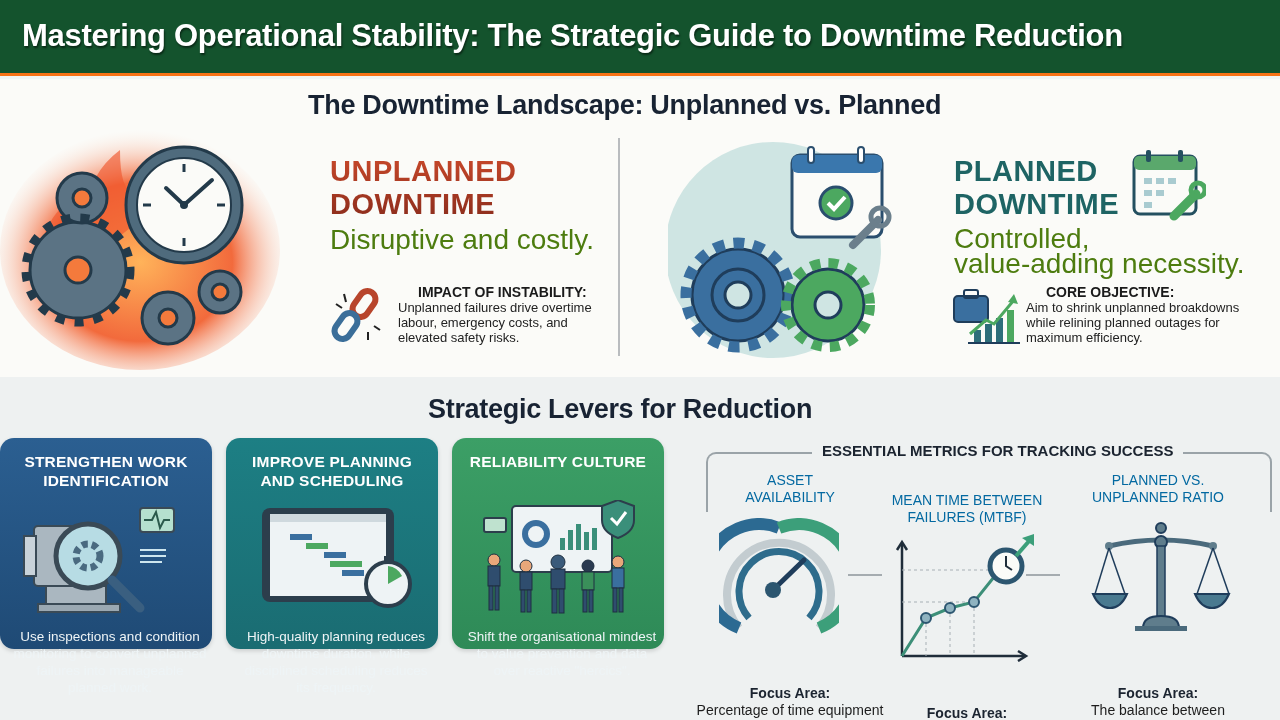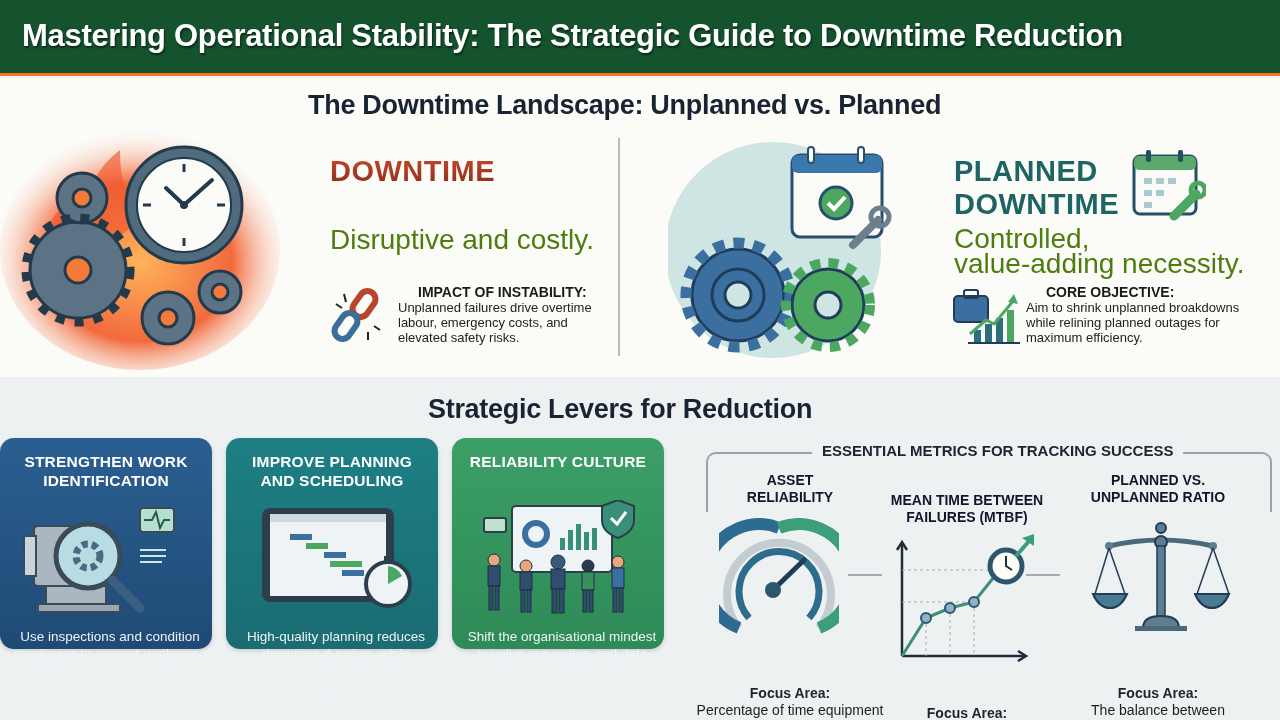--- a/index.html
+++ b/index.html
@@ -34,21 +34,21 @@
   .card .c-title { position: absolute; left: 0; right: 0; top: 14px; font-size: 15.5px; font-weight: bold; line-height: 19px; letter-spacing: 0.2px; }
   .card .c-body { position: absolute; left: 12px; right: 4px; top: 190px; font-size: 13.5px; line-height: 17px; color: #eef4f6; }
   .card svg { position: absolute; left: 16px; top: 62px; }
   .card1 { left: 0; background: linear-gradient(#2b5f91, #1f4a75); }
   .card2 { left: 226px; background: linear-gradient(#1d7f84, #1a6c72); }
   .card3 { left: 452px; background: linear-gradient(#3c9f66, #2e8a57); }
 
   .metrics-frame { position: absolute; left: 706px; top: 452px; width: 566px; height: 60px; border: 2px solid #9aa3a8; border-bottom: none; border-radius: 10px 10px 0 0; }
   .metrics-title { position: absolute; left: 812px; top: 442px; padding: 0 10px; background: #eef1f1; font-size: 15px; font-weight: bold; color: #1b2430; white-space: nowrap; }
   .metric { position: absolute; width: 190px; text-align: center; }
-  .metric .m-title { font-size: 14px; font-weight: bold; line-height: 17px; color: #0f172a; }
+  .metric .m-title { font-size: 14px; font-weight: normal; line-height: 17px; color: #0369a1; }
   .metric .m-focus { position: absolute; left: 0; right: 0; top: 212px; font-size: 14px; font-weight: bold; line-height: 18px; }
   .metric .m-desc { position: absolute; left: 0; right: 0; top: 230px; font-size: 14px; line-height: 17px; color: #1d1d1d; }
   .m1 { left: 695px; top: 472px; }
   .m2 { left: 872px; top: 492px; }
   .m3 { left: 1063px; top: 472px; }
   .connector { position: absolute; top: 574px; width: 34px; height: 2px; background: #a5acb0; }
 </style>
 </head>
 <body>
 
@@ -91,20 +91,21 @@
       <circle cx="168" cy="208" r="9" fill="#f47a3c"></circle>
     <circle cx="220" cy="182" r="21"></circle>
       <circle cx="220" cy="182" r="8" fill="#f47a3c"></circle>
   </g>
   <g fill="none" stroke="#233a4a" stroke-width="9" stroke-dasharray="9 10">
     <circle cx="78" cy="160" r="52"></circle>
   </g>
 </svg>
 
 <div class="kind-title unp-title">
+  <div>UNPLANNED</div>
   <div>DOWNTIME</div>
 </div>
 <div class="tagline unp-tag">Disruptive and costly.</div>
 
 <svg style="position:absolute;left:328px;top:284px" width="64" height="60" viewBox="0 0 64 60">
   <rect x="28" y="6" width="16" height="28" rx="8" transform="rotate(35 36 20)" fill="none" stroke="#b8452c" stroke-width="6"></rect>
   <rect x="10" y="28" width="16" height="28" rx="8" transform="rotate(35 18 42)" fill="none" stroke="#3b6e99" stroke-width="6"></rect>
   <g stroke="#222" stroke-width="2">
       <line x1="8" y1="20" x2="14" y2="24"></line>
       <line x1="16" y1="10" x2="18" y2="18"></line>
@@ -275,21 +276,21 @@
   </svg>
   <div class="c-body">Shift the organisational mindest to value prevention and data over reactive "hercics".</div>
 </div>
 
 <div class="metrics-frame"></div>
 <div class="metrics-title">ESSENTIAL METRICS FOR TRACKING SUCCESS</div>
 
 <div class="metric m1">
   <div class="m-title">
     <div>ASSET</div>
-    <div>RELIABILITY</div>
+    <div>AVAILABILITY</div>
   </div>
   <svg style="position:absolute;left:24px;top:46px" width="120" height="130" viewBox="0 0 120 130">
     <path d="M20 110 A52 52 0 1 1 100 110" fill="none" stroke="#c3ccd0" stroke-width="8"></path>
     <path d="M20 110 A52 52 0 0 1 60 10" fill="none" stroke="#2c6a92" stroke-width="12"></path>
     <path d="M60 10 A52 52 0 0 1 100 110" fill="none" stroke="#3c9f7a" stroke-width="12"></path>
     <path d="M30 100 A40 40 0 1 1 90 100" fill="none" stroke="#2e6c8c" stroke-width="7"></path>
     <line x1="54" y1="72" x2="85" y2="42" stroke="#1f3d5b" stroke-width="5" stroke-linecap="round"></line>
     <circle cx="54" cy="72" r="8" fill="#2c5670"></circle>
   </svg>
   <div class="m-focus">Focus Area:</div>

